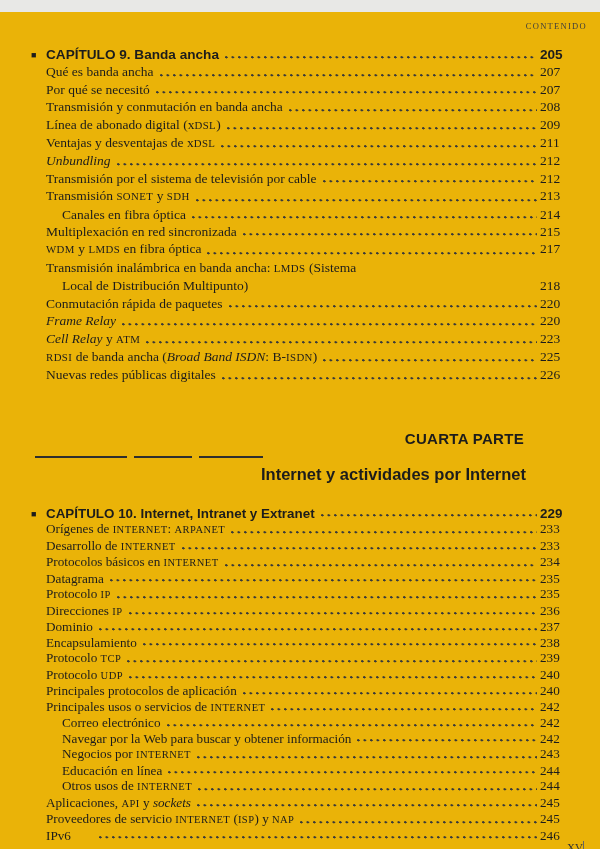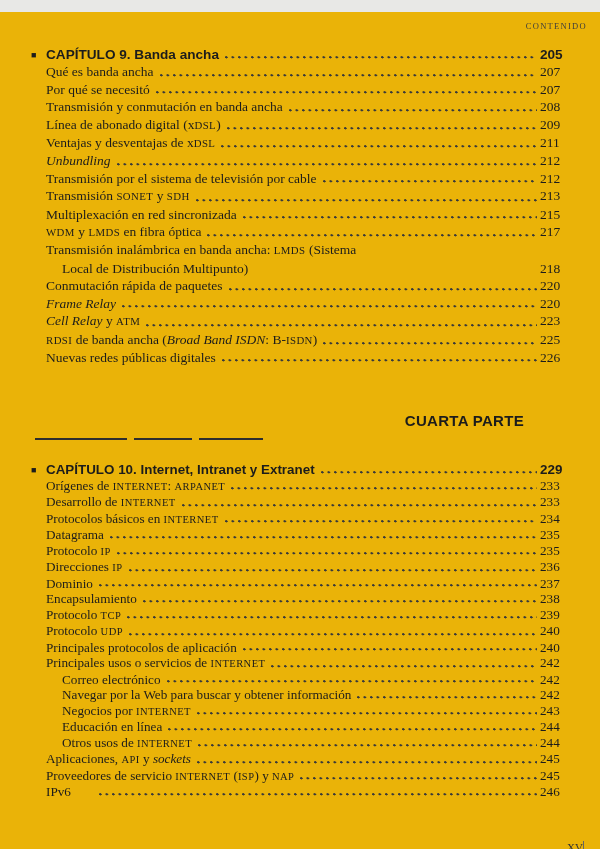--- a/index.html
+++ b/index.html
@@ -81,20 +81,25 @@
         <div class="row">
           <span class="label"><span>Transmisión por el sistema de televisión por cable</span></span>
           <span class="dots"></span>
           <span class="pg">212</span>
         </div>
         <div class="row">
           <span class="label"><span>Transmisión </span><span class="sc">SONET</span><span> y </span><span class="sc">SDH</span></span>
           <span class="dots"></span>
           <span class="pg">213</span>
         </div>
+        <div class="row ind1">
+          <span class="label"><span>Canales en fibra óptica</span></span>
+          <span class="dots"></span>
+          <span class="pg">214</span>
+        </div>
         <div class="row">
           <span class="label"><span>Multiplexación en red sincronizada</span></span>
           <span class="dots"></span>
           <span class="pg">215</span>
         </div>
         <div class="row">
           <span class="label"><span class="sc">WDM</span><span> y </span><span class="sc">LMDS</span><span> en fibra óptica</span></span>
           <span class="dots"></span>
           <span class="pg">217</span>
         </div>
@@ -134,20 +139,21 @@
           <span class="pg">226</span>
         </div>
       </div>
       <div class="part">
         <div class="part-kicker">CUARTA PARTE</div>
         <div class="part-rule">
           <span class="s1"></span>
           <span class="s2"></span>
           <span class="s3"></span>
         </div>
+        <div class="part-title">Internet y actividades por Internet</div>
       </div>
       <div class="section tight">
         <div class="row chap">
           <span class="bullet">■</span>
           <span class="label"><span>CAPÍTULO 10. Internet, Intranet y Extranet</span></span>
           <span class="dots"></span>
           <span class="pg">229</span>
         </div>
         <div class="row">
           <span class="label"><span>Orígenes de </span><span class="sc">INTERNET</span><span>: </span><span class="sc">ARPANET</span></span>

